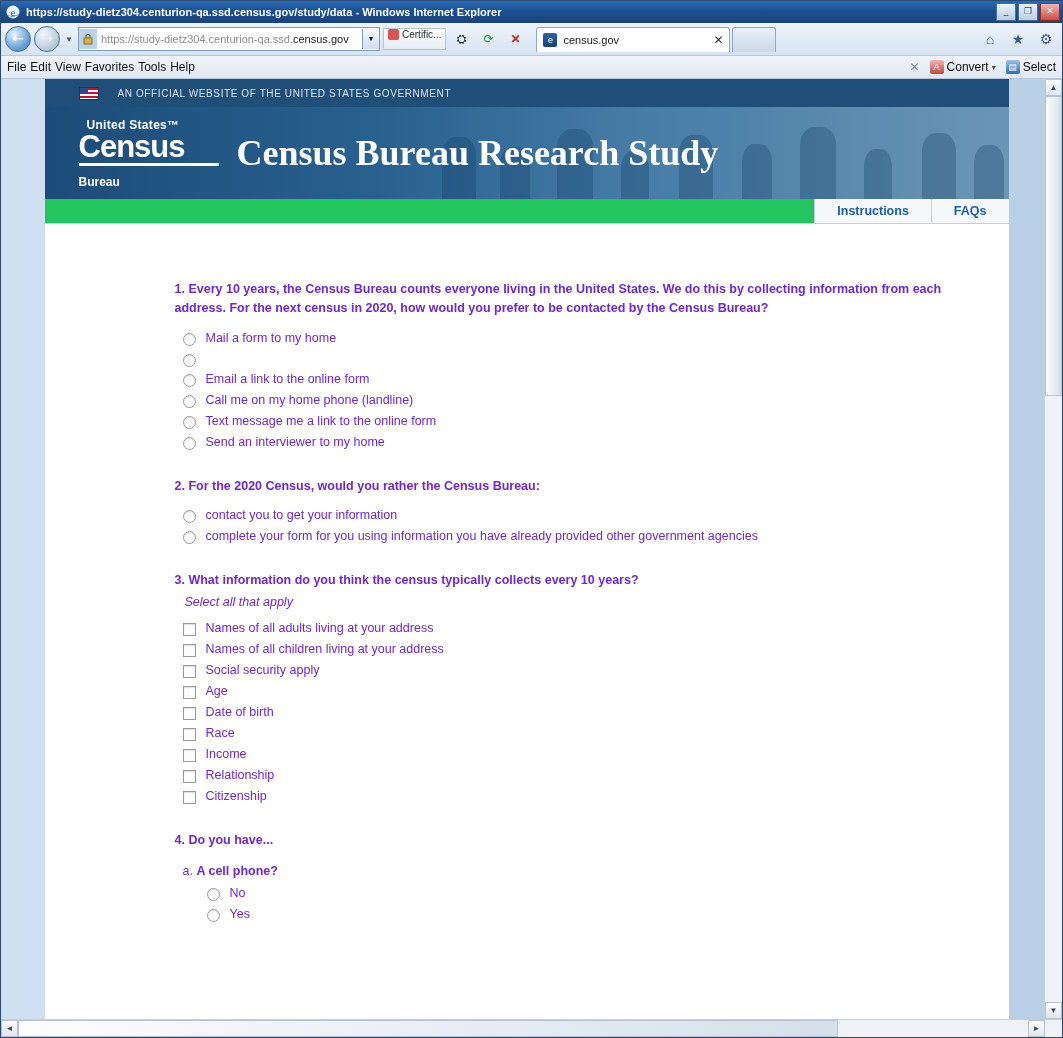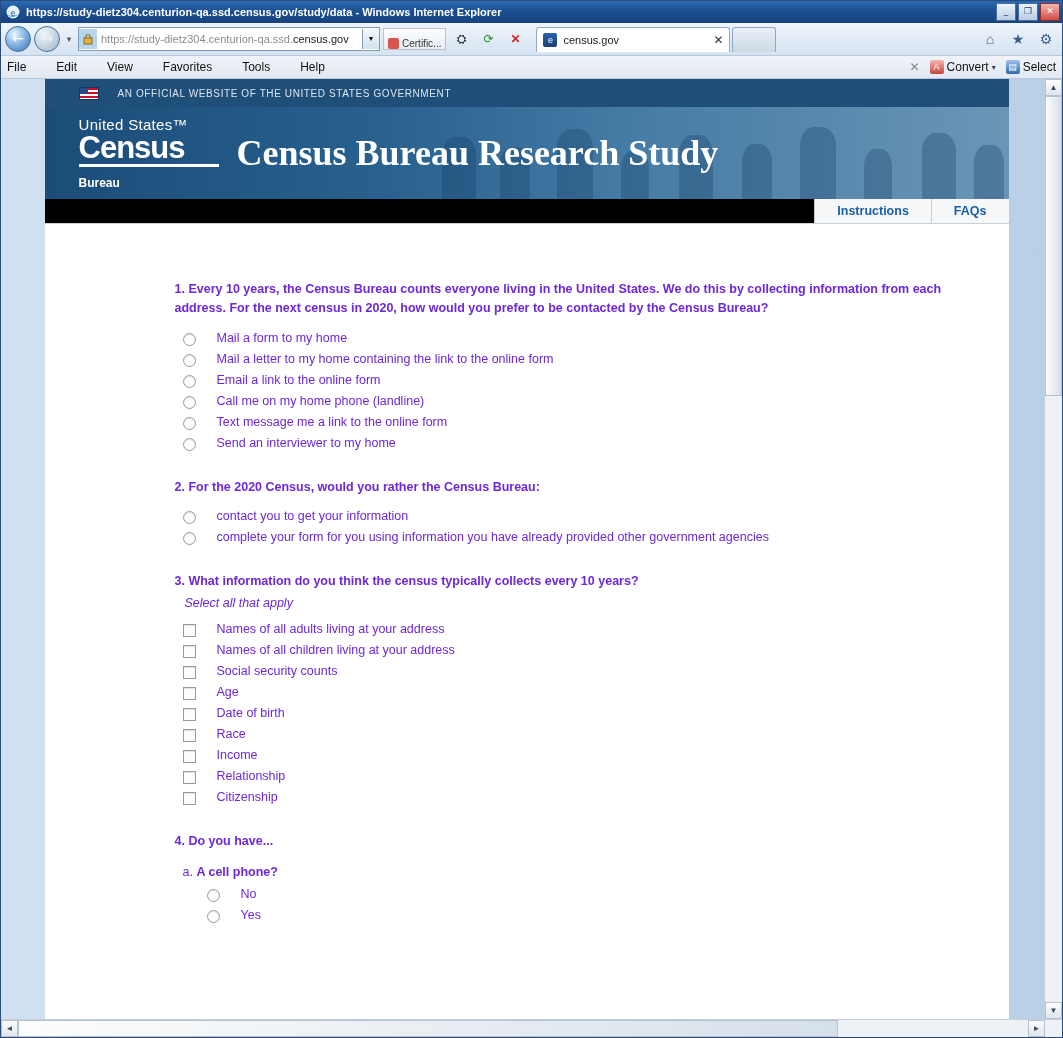--- a/index.html
+++ b/index.html
@@ -124,21 +124,21 @@
     border-left: 1px solid #7f9db9;
     background: linear-gradient(to bottom, #f5f9fd, #d3e0ee);
     text-align: center;
     font-size: 8px;
     line-height: 20px;
   }
   .cert-chip {
     height: 20px;
     border: 1px solid #b8c4d0;
     background: linear-gradient(to bottom, #fdfdfd, #e7edf4);
-    display: flex; align-items: flex-end;
+    display: flex; align-items: flex-start;
     padding: 0 4px;
     font-size: 10px;
     color: #333;
     gap: 3px;
   }
   .cert-dot {
     width: 11px; height: 11px;
     background: #d9534f;
     border-radius: 2px;
     display:inline-block;
@@ -189,21 +189,21 @@
   
   .menubar {
     height: 22px;
     display: flex;
     align-items: center;
     background: linear-gradient(to bottom, #f0f4f9, #e2e9f2);
     border-bottom: 1px solid #b6c8de;
     padding: 0 6px;
     font-size: 12px;
     color: #111;
-    gap: 30px;
+    gap: 4px;
   }
   .menubar-right { margin-left: auto; display: flex; align-items: center; gap: 10px; }
   .cmd-btn { display: flex; align-items: center; gap: 3px; font-size: 12px; color: #111; }
   .cmd-icon {
     width: 14px; height: 14px;
     background: linear-gradient(to bottom, #f5b7b0, #c4453b);
     color: #fff; font-size: 9px; line-height: 14px; text-align: center;
     border-radius: 2px;
   }
   .cmd-icon.blue { background: linear-gradient(to bottom, #9dc2e8, #2f6cae); }
@@ -287,38 +287,38 @@
     background: #123b63;
     border-radius: 40% 40% 0 0 / 18px 18px 0 0;
   }
   .census-logo {
     width: 140px;
     color: #ffffff;
     line-height: 1;
     margin-right: 18px;
     flex: none;
   }
-  .census-logo .l1 { font-size: 15px; font-weight: normal; letter-spacing: .3px; }
+  .census-logo .l1 { font-size: 12px; font-weight: bold; letter-spacing: .3px; margin-left: 8px; }
   .census-logo .l2 {
     font-size: 31px; font-weight: bold; letter-spacing: -1px;
     border-bottom: 3px solid #ffffff; padding-bottom: 1px;
   }
   .census-logo .l3 { font-size: 12px; font-weight: bold; margin-top: 10px; }
   .hero-title {
     color: #ffffff;
     font-family: "Liberation Serif", serif;
     font-size: 36px;
     position: relative;
     z-index: 2;
     font-weight: bold;
   }
 
   .navtabs {
     height: 24px;
-    background: #000000;
+    background: #22c55e;
     border-bottom: 1px solid #c8ced4;
     display: flex;
     justify-content: flex-end;
     align-items: stretch;
   }
   .navtab {
     padding: 0 22px;
     display: flex;
     align-items: center;
     font-size: 12.5px;
@@ -342,21 +342,21 @@
     margin-bottom: 10px;
   }
   .q-sub {
     font-style: italic;
     margin: -6px 0 10px 10px;
     font-size: 12.5px;
   }
   .opt {
     display: flex;
     align-items: flex-start;
-    gap: 21px;
+    gap: 10px;
     margin: 0 0 3px 8px;
     line-height: 18px;
   }
   .radio {
     width: 11px; height: 11px;
     border: 1px solid #9a9a9a;
     border-radius: 50%;
     background: #fdfdfd;
     margin-top: 4px;
     flex: none;
@@ -542,21 +542,20 @@
         <div class="survey">
 
           <div class="q-block">
             <div class="q-title">1. Every 10 years, the Census Bureau counts everyone living in the United States. We do this by collecting information from each address. For the next census in 2020, how would you prefer to be contacted by the Census Bureau?</div>
             <div class="opt">
               <span class="radio"></span>
               <span class="opt-label">Mail a form to my home</span>
             </div>
             <div class="opt">
               <span class="radio"></span>
-              <span class="opt-label">Mail a letter to my home containing the link to the online form</span>
             </div>
             <div class="opt">
               <span class="radio"></span>
               <span class="opt-label">Email a link to the online form</span>
             </div>
             <div class="opt">
               <span class="radio"></span>
               <span class="opt-label">Call me on my home phone (landline)</span>
             </div>
             <div class="opt">
@@ -587,21 +586,21 @@
             <div class="opt">
               <span class="checkbox"></span>
               <span class="opt-label">Names of all adults living at your address</span>
             </div>
             <div class="opt">
               <span class="checkbox"></span>
               <span class="opt-label">Names of all children living at your address</span>
             </div>
             <div class="opt">
               <span class="checkbox"></span>
-              <span class="opt-label">Social security counts</span>
+              <span class="opt-label">Social security apply</span>
             </div>
             <div class="opt">
               <span class="checkbox"></span>
               <span class="opt-label">Age</span>
             </div>
             <div class="opt">
               <span class="checkbox"></span>
               <span class="opt-label">Date of birth</span>
             </div>
             <div class="opt">

